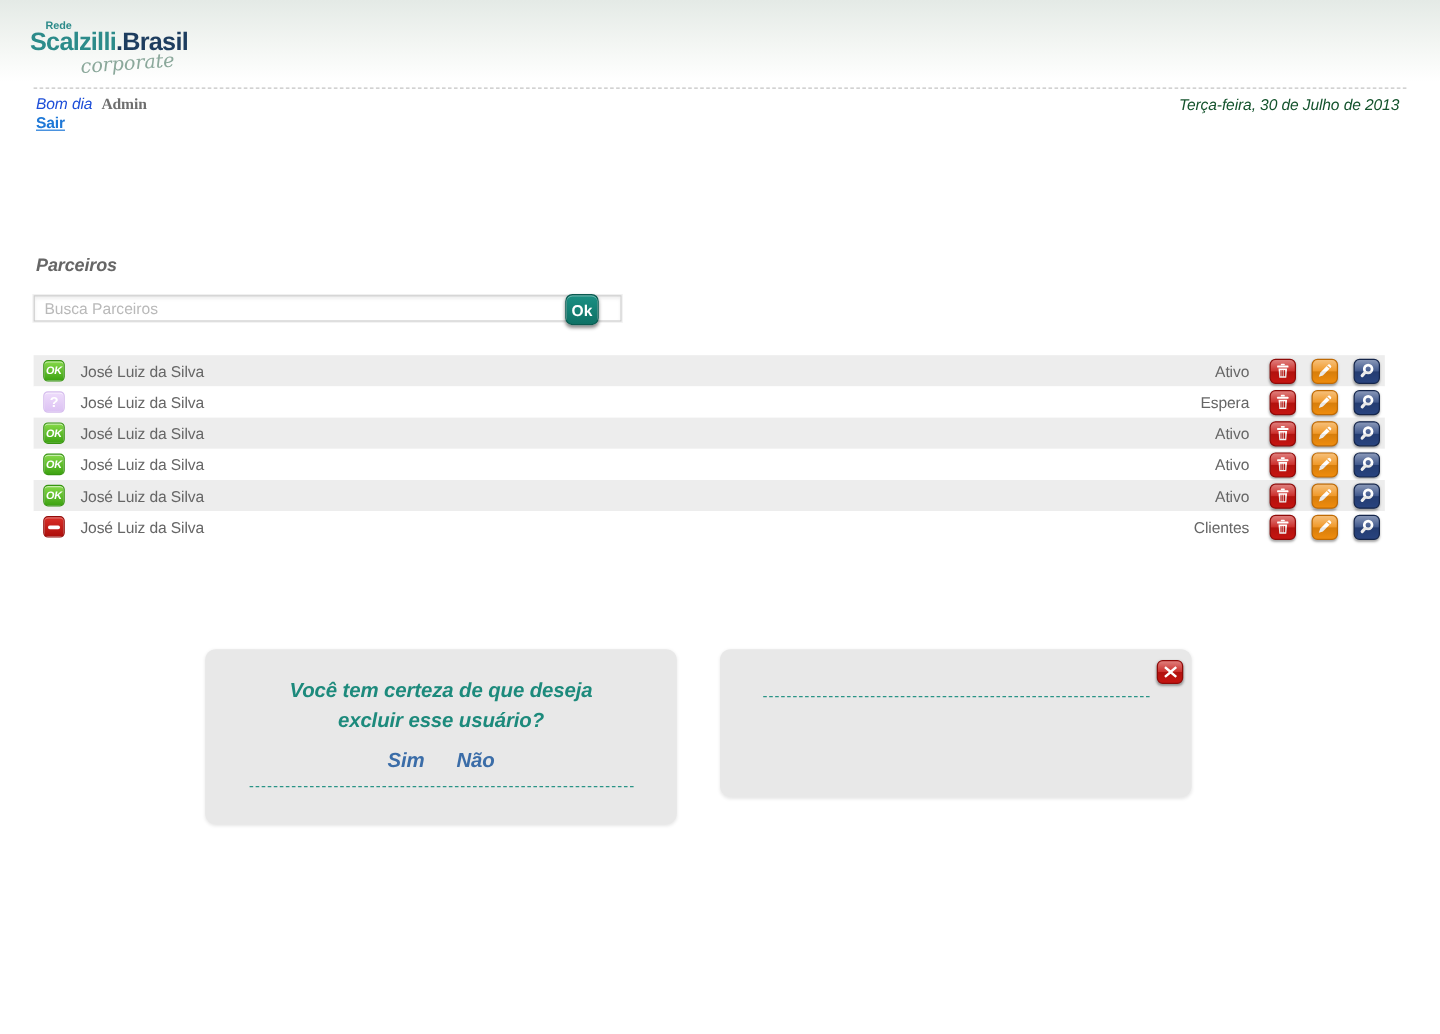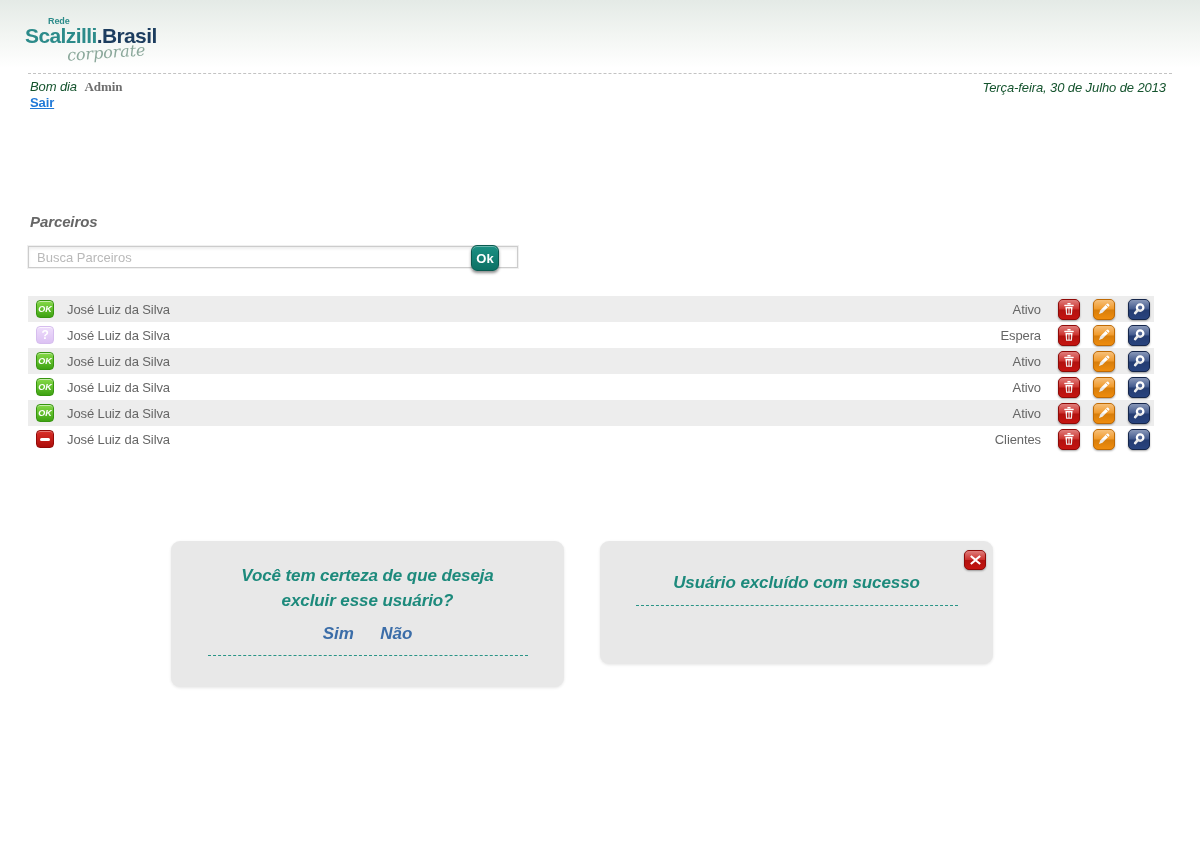--- a/index.html
+++ b/index.html
@@ -6,32 +6,32 @@
   html,body { width:1200px; height:862px; background:#fff; }
   body { font-family:"Liberation Sans", sans-serif; letter-spacing:-0.1px; overflow:hidden; }
   .page { position:relative; width:1200px; height:862px; background:#fff; }
 
   
   .top-band { position:absolute; top:0; left:0; width:100%; height:70px;
               background:linear-gradient(to bottom,#e4eae6 0px,#f2f5f2 34px,#ffffff 68px); }
 
   
   .logo { position:absolute; left:25px; top:16px; width:150px; }
-  .logo-rede { display:block; margin-left:23px; font-size:9px; font-weight:bold; color:var(--teal); }
+  .logo-rede { display:block; margin-left:13px; font-size:9px; font-weight:bold; color:var(--teal); }
   .logo-word { font-size:21px; font-weight:bold; letter-spacing:-0.6px; line-height:20px; white-space:nowrap; }
   .logo-word .w1 { color:var(--teal); }
   .logo-word .w2 { color:var(--navy); }
   .logo-script { display:block; margin:-5px 0 0 42px; font-family:"DejaVu Serif", serif;
                  font-style:italic; font-size:16px; color:var(--sage); transform:rotate(-4deg); }
 
   .dash-sep { position:absolute; left:28px; right:28px; top:73px; border-top:1px dashed #c3c3c3; }
 
   
   .greeting { position:absolute; left:30px; top:79px; font-size:13px; color:#6e6e6e; }
-  .greeting .hello { font-style:italic; color:#14532d; }
+  .greeting .hello { font-style:italic; color:#1d4ed8; }
   .greeting .user { font-weight:bold; margin-left:4px;font-family:Liberation Serif, serif; }
   .logout { position:absolute; left:30px; top:95px; font-size:13px; font-weight:bold;
             color:var(--link-blue); text-decoration:underline; cursor:pointer; }
   .date { position:absolute; right:34px; top:80px; font-size:13px; font-style:italic; color:#14532d; }
 
   
   .nav { position:absolute; left:30px; top:134px; font-size:13.5px; color:#6e6e6e; }
   .nav-item { color:#6e6e6e; text-decoration:none; cursor:pointer; }
   .nav-item.active { text-decoration:underline; }
   .nav-sep { margin:0 8px; color:#8a8a8a; }
@@ -297,16 +297,15 @@
     </div>
     <div class="dash-teal"></div>
   </div>
 
   <div class="dialog dialog-success">
     <button class="close-btn">
       <svg width="13" height="12" viewBox="0 0 14 13" style="position:relative;z-index:1">
         <path d="M2.6 1.4 L7 5 L11.4 1.4 L12.8 3 L8.6 6.5 L12.8 10 L11.4 11.6 L7 8 L2.6 11.6 L1.2 10 L5.4 6.5 L1.2 3 Z" fill="#fff"></path>
       </svg>
     </button>
-    <div class="dialog-msg">Usuário excluído com sucesso</div>
     <div class="dash-teal"></div>
   </div>
 </div>
 
 </body></html>

